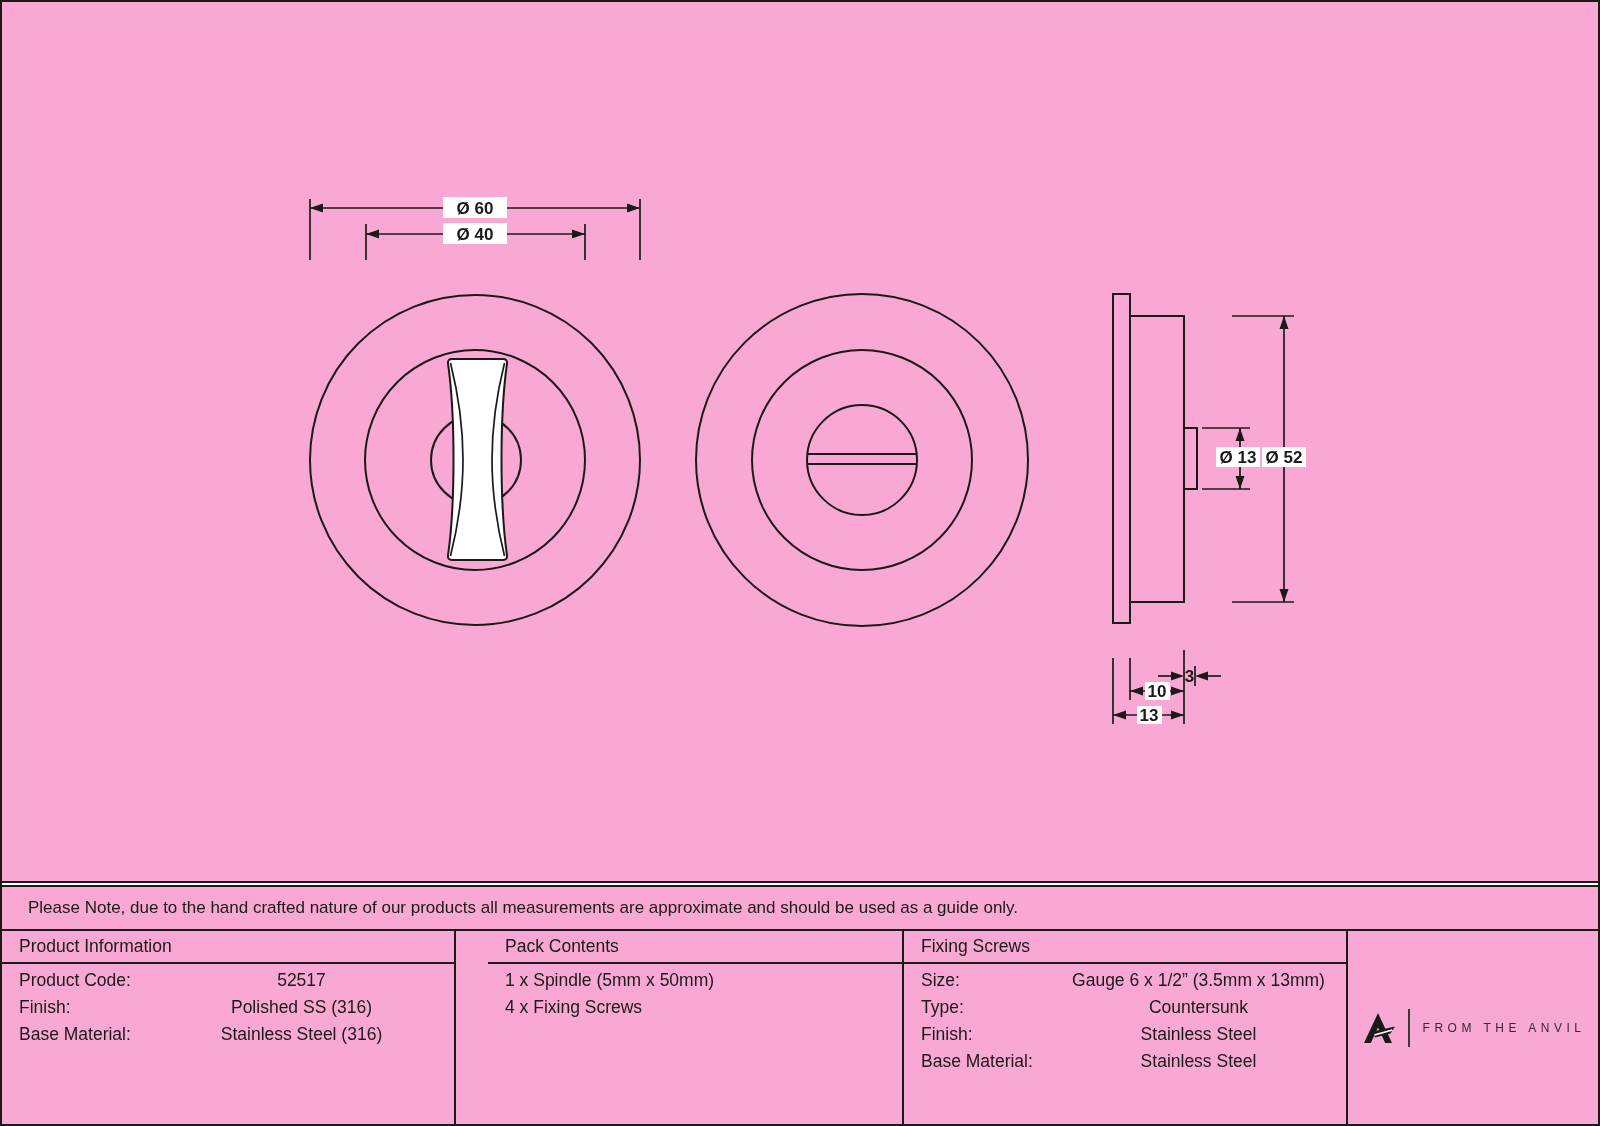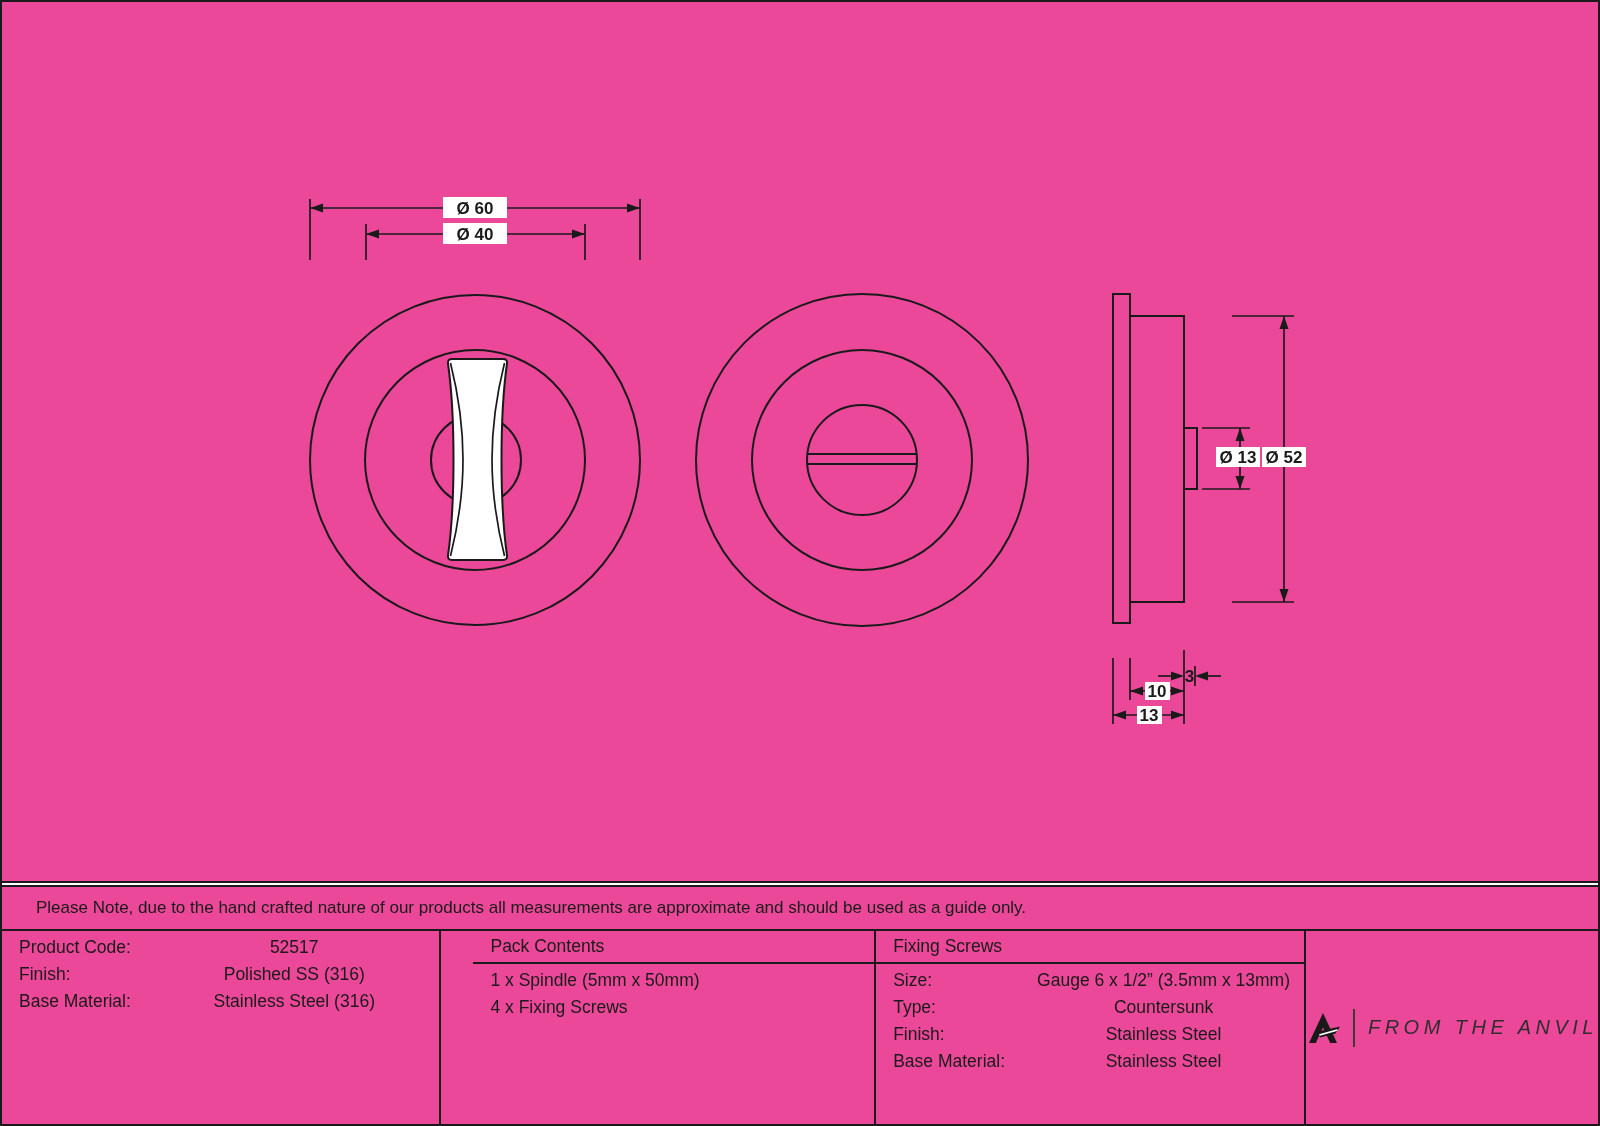--- a/index.html
+++ b/index.html
@@ -3,21 +3,21 @@
 <meta charset="utf-8">
 <style>
   * { margin: 0; padding: 0; box-sizing: border-box; }
   html, body { background: #fff; }
   body { font-family: "Liberation Sans", sans-serif; color: #1a1a1a; }
 
   .page {
     width: 1600px;
     height: 1126px;
     border: 2px solid #1a1a1a;
-    background: #ec4899;
+    background: #f9a8d4;
     display: flex;
     flex-direction: column;
     overflow: hidden;
   }
 
   .drawing-area {
     flex: 1 1 auto;
     position: relative;
   }
   .drawing-area svg { position: absolute; top: 0; left: 0; }
@@ -40,21 +40,21 @@
     border-bottom: 2px solid #1a1a1a;
     background: #fff;
     flex: 0 0 auto;
   }
 
   .note-row {
     height: 42px;
     flex: 0 0 auto;
     display: flex;
     align-items: center;
-    padding-left: 34px;
+    padding-left: 26px;
     font-size: 17px;
   }
 
   .info-table {
     flex: 0 0 auto;
     height: 195px;
     border-top: 2px solid #1a1a1a;
     display: flex;
   }
   .col { height: 100%; }
@@ -82,25 +82,24 @@
     display: flex;
     align-items: center;
     gap: 13px;
   }
   .logo-divider {
     width: 2px;
     height: 38px;
     background: #3a3a3a;
   }
   .brand-text {
-    font-size: 20px;
+    font-size: 12px;
     letter-spacing: 4.5px;
     color: #2e2e2e;
     white-space: nowrap;
-    font-style: italic;
   }
 </style>
 </head>
 <body>
 
 <div class="page">
 
   <div class="drawing-area">
     <svg width="1596" height="877" viewBox="0 0 1596 877">
 
@@ -202,20 +201,23 @@
 
   <div class="sep-double"></div>
 
   <div class="note-row">
     <span>Please Note, due to the hand crafted nature of our products all measurements are approximate and should be used as a guide only.</span>
   </div>
 
   <div class="info-table">
 
     <div class="col col-border col-product">
+      <div class="col-header">
+        <span>Product Information</span>
+      </div>
       <div class="col-body">
         <div class="kv-row">
           <span class="kv-label">Product Code:</span>
           <span class="kv-value">52517</span>
         </div>
         <div class="kv-row">
           <span class="kv-label">Finish:</span>
           <span class="kv-value">Polished SS (316)</span>
         </div>
         <div class="kv-row">

